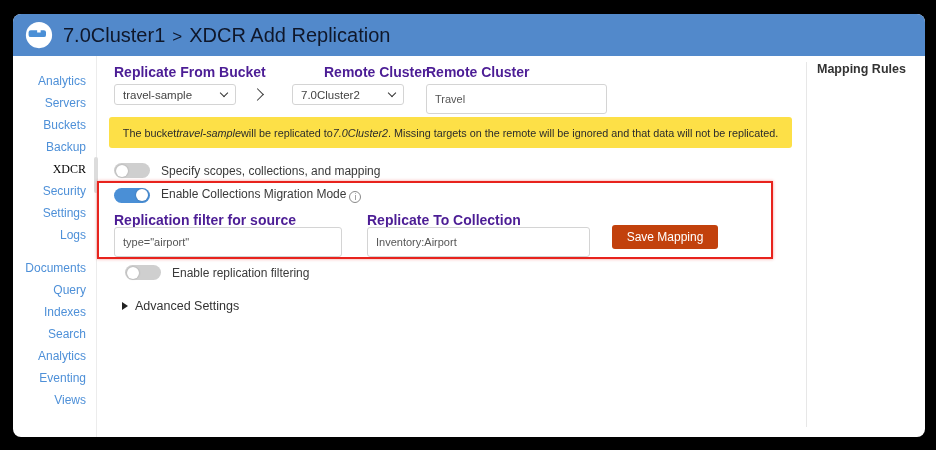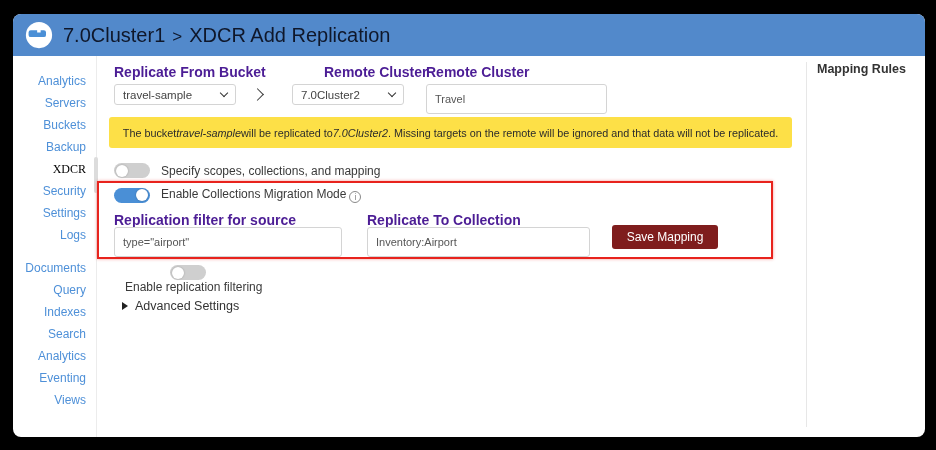--- a/index.html
+++ b/index.html
@@ -56,21 +56,21 @@
   .pill.off .knob { left:2px; } .pill.on .knob { right:2px; }
   .toggle-label { margin-left:11px; font-size:12px; color:#3a3a3a; white-space:nowrap; }
   .info-i { display:inline-block; width:12px; height:12px; border:1px solid #8a8a8a; border-radius:50%;
             font-size:9px; line-height:11px; text-align:center; color:#8a8a8a; margin-left:3px;
             vertical-align:-2px; font-style:normal; }
 
   .highlight-box { position:absolute; left:84px; top:167px; width:676px; height:78px;
                    border:2.5px solid #e8231d; box-shadow:0 0 3px rgba(232,35,29,.45);
                    pointer-events:none; z-index:6; }
 
-  .save-btn { position:absolute; left:599px; top:211px; width:106px; height:24px; background:#7f1d1d;
+  .save-btn { position:absolute; left:599px; top:211px; width:106px; height:24px; background:#c2410c;
               border:none; border-radius:3px; color:#fff; font-size:12px; cursor:pointer;
               font-family:"Liberation Sans",sans-serif; }
 
   .adv-row { position:absolute; left:109px; top:285px; display:flex; align-items:center; cursor:pointer; }
   .tri-right { width:0; height:0; border-left:6px solid #222; border-top:4px solid transparent;
                border-bottom:4px solid transparent; margin-right:7px; }
   .adv-label { font-size:12.5px; color:#333; }
 </style>
 </head>
 <body>
@@ -147,21 +147,21 @@
   </div>
 
   <div class="lbl" style="left:101px; top:198px;">Replication filter for source</div>
   <input class="txt-input" style="left: 101px; top: 213px; width: 228px;" value="type=&quot;airport&quot;">
 
   <div class="lbl" style="left:354px; top:198px;">Replicate To Collection</div>
   <input class="txt-input" style="left: 354px; top: 213px; width: 223px;" value="Inventory:Airport">
 
   <button class="save-btn">Save Mapping</button>
 
-  <div class="toggle-row" style="left:101px; top:251px;flex-direction:column;">
+  <div class="toggle-row" style="left:112px; top:251px;">
     <div class="pill off">
         <div class="knob"></div>
       </div>
     <div class="toggle-label">Enable replication filtering</div>
   </div>
 
   <div class="adv-row">
     <div class="tri-right"></div>
     <div class="adv-label">Advanced Settings</div>
   </div>

